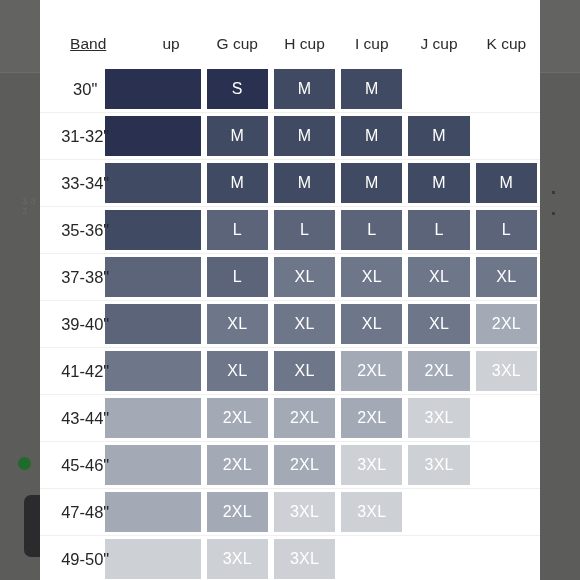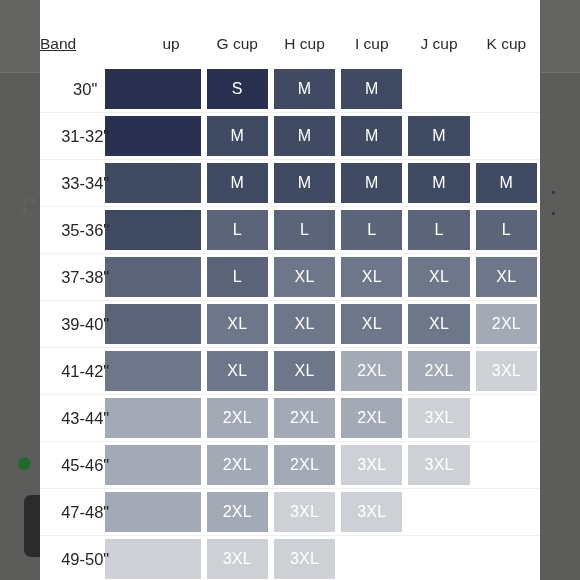--- a/index.html
+++ b/index.html
@@ -115,21 +115,21 @@
 
   #size-table thead th {
     font-size: 15.5px;
     font-weight: 400;
     color: #2b2b2b;
     padding: 12px 0 13px 0;
     text-align: center;
     white-space: nowrap;
     background: #ffffff;
   }
-  #size-table thead th.band-head { text-align: left; text-decoration: underline; }
+  #size-table thead th.band-head { text-align: center; text-decoration: underline; }
 
   #size-table tbody tr { height: 46px; }
   #size-table tbody tr + tr { border-top: 1px solid #f0f0f1; }
 
   #size-table td.band-cell {
     font-size: 16.5px;
     color: #262626;
     text-align: center;
     padding-right: 6px;
     white-space: nowrap;

